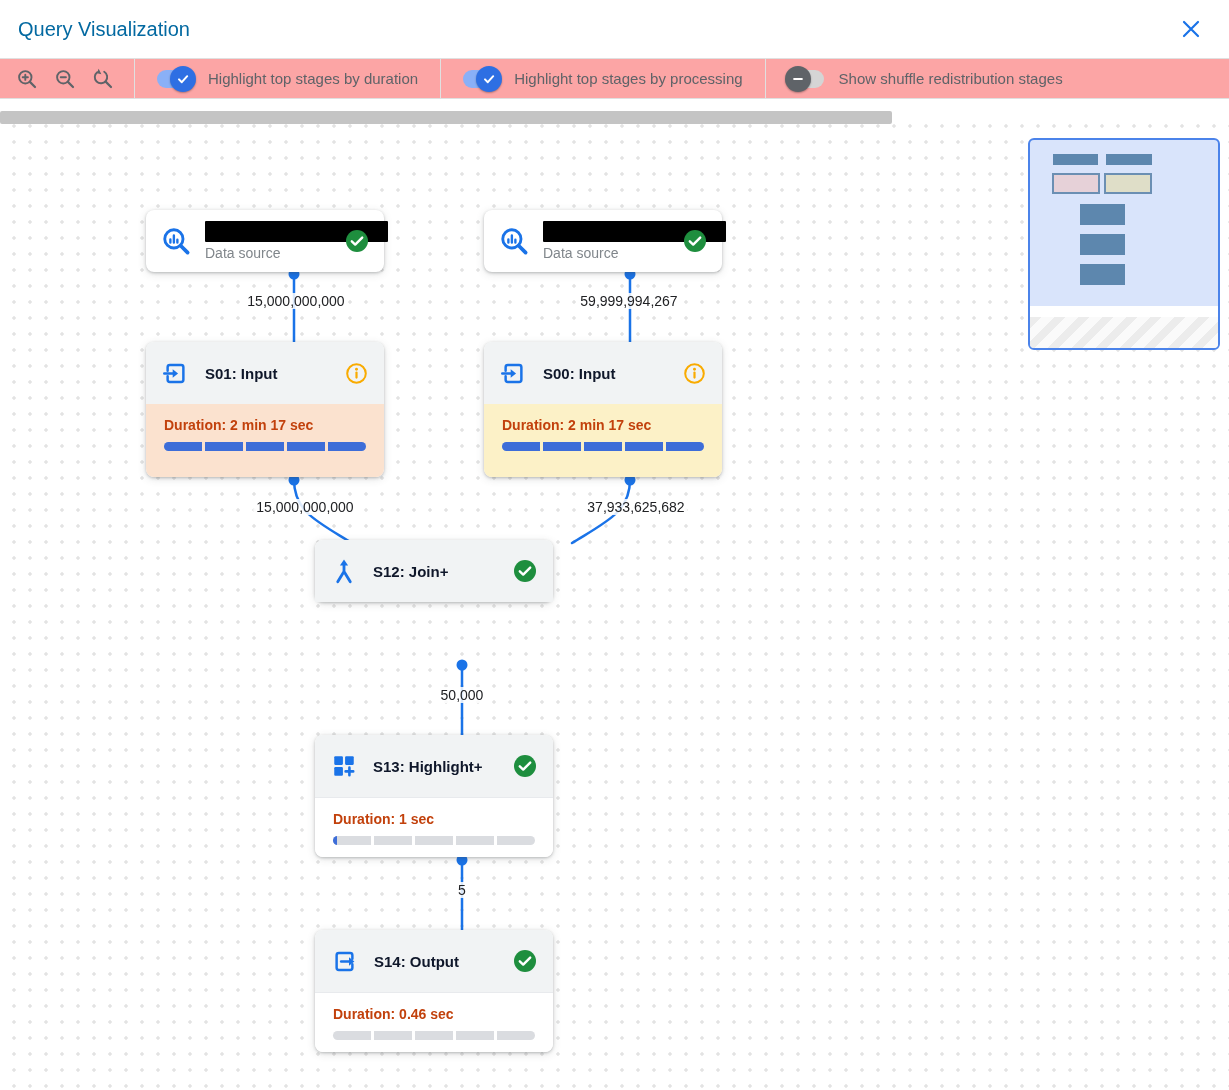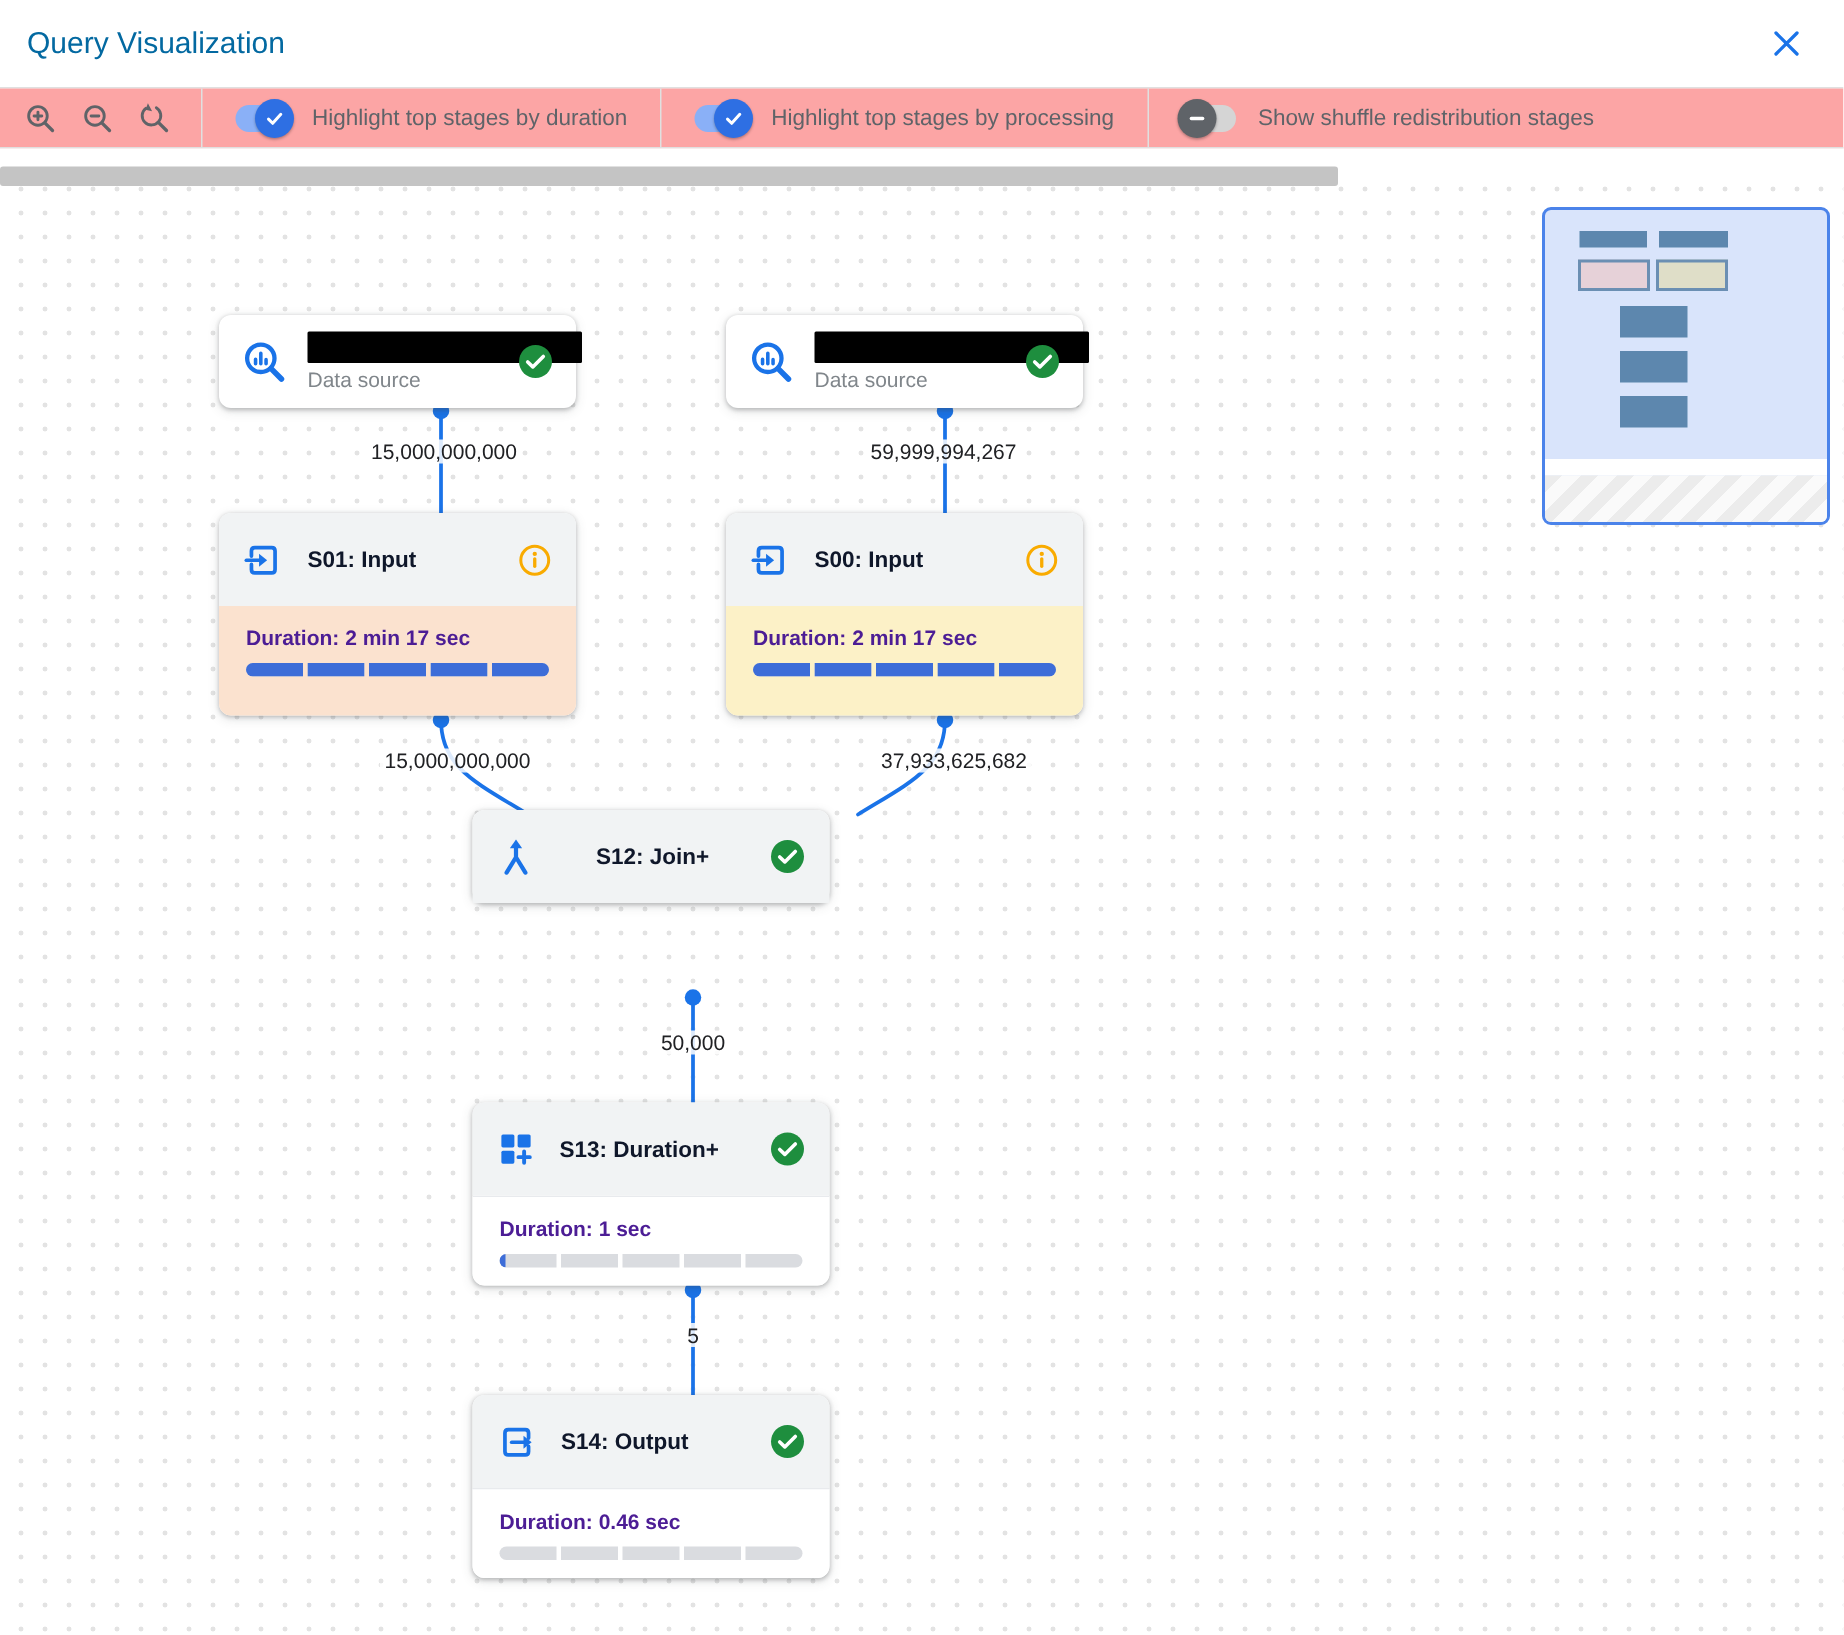--- a/index.html
+++ b/index.html
@@ -65,21 +65,21 @@
 
   .stage-head {
     height:62px; display:flex; align-items:center; gap:16px; padding:0 16px;
     background:#f1f3f4; border-radius:8px 8px 0 0;
   }
   .stage-title { flex:1; font-size:15px; font-weight:600; color:#0f172a; }
   .stage-body { padding:13px 18px 0; border-radius:0 0 8px 8px; border-top:1px solid #e8eaed; }
   .stage-body.h-duration { background:#fbe2cf; height:73px; border-top:none; }
   .stage-body.h-processing { background:#fcf1c7; height:73px; border-top:none; }
   .stage-body.plain { background:#fff; height:60px; }
-  .duration-text { font-size:14px; font-weight:700; color:#4c1d95; }
+  .duration-text { font-size:14px; font-weight:700; color:#c2410c; }
   .bar { display:flex; gap:3px; height:9px; margin-top:9px; }
   .seg { flex:1; background:#dadce0; position:relative; overflow:hidden; }
   .seg:first-child { border-radius:5px 0 0 5px; }
   .seg:last-child { border-radius:0 5px 5px 0; }
   .seg-fill { position:absolute; left:0; top:0; bottom:0; background:#3d6dd8; }
 
   .status-ico { flex:0 0 auto; display:flex; }
 
   
   .minimap {
@@ -302,21 +302,21 @@
             <div class="seg">
               <div class="seg-fill" style="width: 100%;"></div>
             </div>
             <div class="seg">
               <div class="seg-fill" style="width: 100%;"></div>
             </div>
           </div>
       </div>
     </div>
 
-    <div class="node" style="left:315px; top:416px;text-align:center;">
+    <div class="node" style="left:315px; top:416px;">
       <div class="stage-head">
         <svg width="26" height="27" viewBox="0 0 24 25">
           <path d="M12 6 V12.5 M12 12.5 L6.2 22 M12 12.5 L17.8 22" stroke="#1a73e8" stroke-width="2.6" fill="none" stroke-linecap="round" stroke-linejoin="round"></path>
           <path d="M12 1.5 L8.2 7 H15.8 Z" fill="#1a73e8"></path>
         </svg>
         <div class="stage-title">S12: Join+</div>
         <svg width="24" height="24" viewBox="0 0 24 24" class="status-ico">
           <circle cx="12" cy="12" r="11" fill="#1e8e3e"></circle>
           <path d="M6.8 12.3 L10.2 15.6 L17.2 8.6" stroke="#fff" stroke-width="2.4" fill="none" stroke-linecap="round" stroke-linejoin="round"></path>
         </svg>
@@ -324,21 +324,21 @@
     </div>
 
     <div class="node" style="left:315px; top:611px;">
       <div class="stage-head">
         <svg width="26" height="26" viewBox="0 0 24 24">
           <rect x="3" y="3" width="8" height="8" rx="1" fill="#1a73e8"></rect>
           <rect x="13" y="3" width="8" height="8" rx="1" fill="#1a73e8"></rect>
           <rect x="3" y="13" width="8" height="8" rx="1" fill="#1a73e8"></rect>
           <path d="M17 13.5 V20.5 M13.5 17 H20.5" stroke="#1a73e8" stroke-width="2.4" stroke-linecap="round"></path>
         </svg>
-        <div class="stage-title">S13: Duration+</div>
+        <div class="stage-title">S13: Highlight+</div>
         <svg width="24" height="24" viewBox="0 0 24 24" class="status-ico">
           <circle cx="12" cy="12" r="11" fill="#1e8e3e"></circle>
           <path d="M6.8 12.3 L10.2 15.6 L17.2 8.6" stroke="#fff" stroke-width="2.4" fill="none" stroke-linecap="round" stroke-linejoin="round"></path>
         </svg>
       </div>
       <div class="stage-body plain">
         <div class="duration-text">Duration: 1 sec</div>
         <div class="bar">
             <div class="seg">
               <div class="seg-fill" style="width: 10%;"></div>

